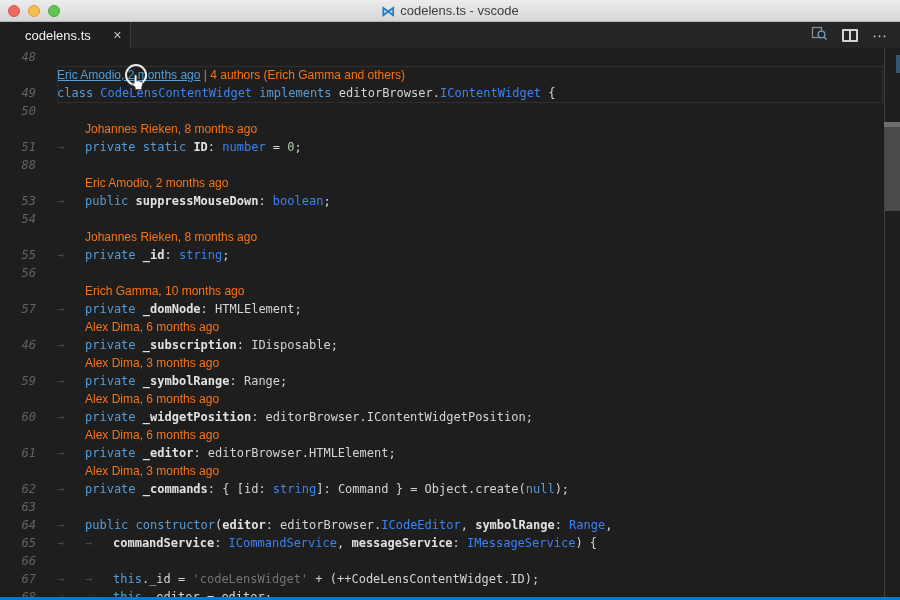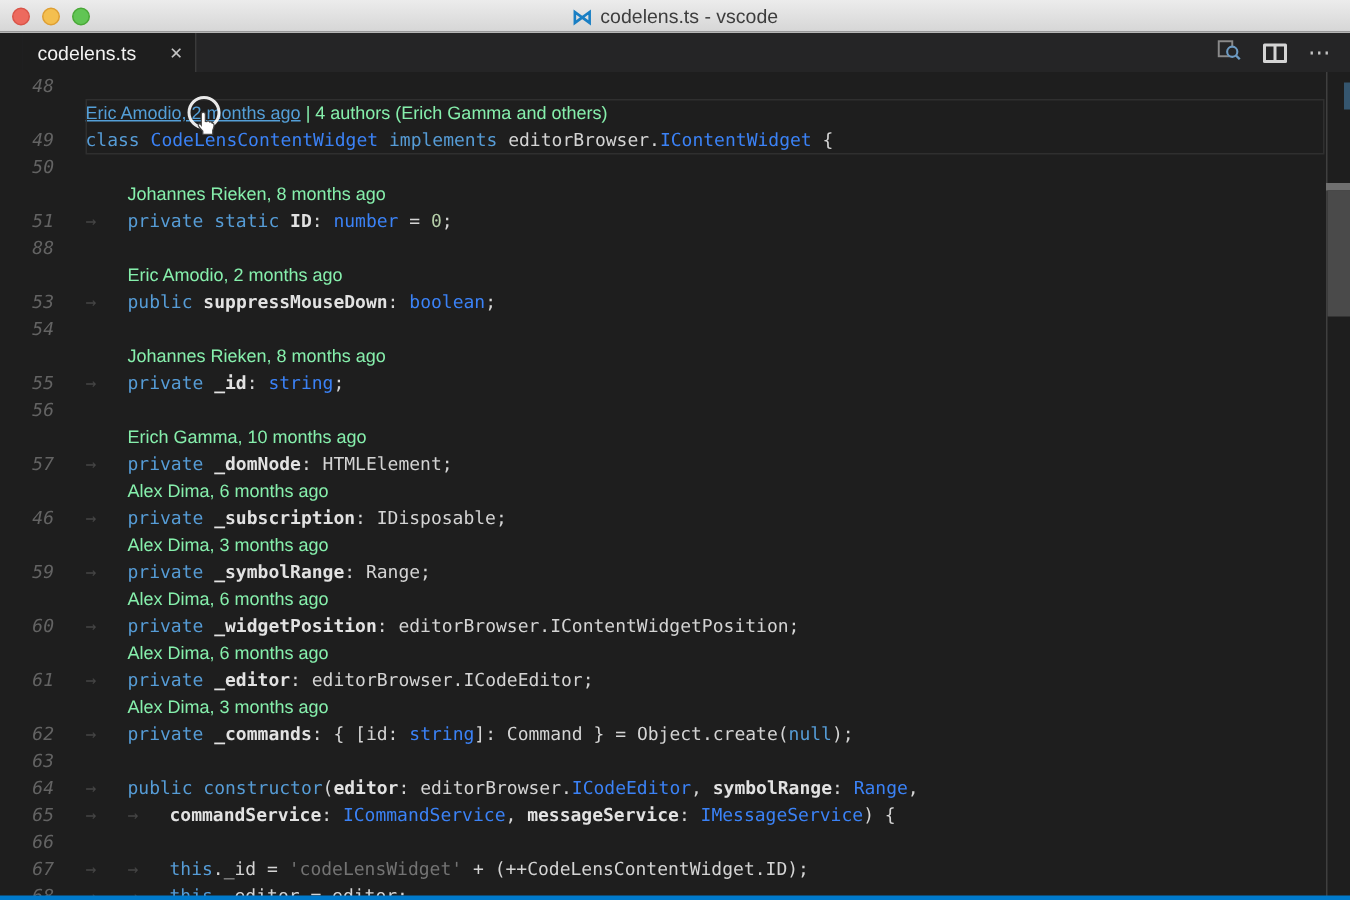--- a/index.html
+++ b/index.html
@@ -36,21 +36,21 @@
 
   
   .editor { position:absolute; top:48px; left:0; right:0; bottom:0; background:#1e1e1e;
     overflow:hidden; }
   .row { display:flex; height:18px; line-height:18px; white-space:pre;
     font-family:"DejaVu Sans Mono","Liberation Mono",monospace; font-size:12px; }
   .ln { width:36px; min-width:36px; text-align:right; color:#636363;
     font-family:"DejaVu Sans Mono",monospace; font-size:12px;font-style:italic; }
   .code { padding-left:21px; white-space:pre; }
   .lensrow .code, .lensrow .code span { font-family:"Liberation Sans",sans-serif; font-size:12px; }
-  .lens { color:#86efac; }
+  .lens { color:#f97316; }
   .lenslink { color:#549fd7; text-decoration:underline; cursor:pointer; }
   .tabch { display:inline-block; width:28px; color:#454545; }
   .ind { display:inline-block; }
   .kw { color:#569cd6; }
   .type { color:#3b82f6; }
   .member { color:#e2e2e2; font-weight:bold; }
   .plain { color:#d4d4d4; }
   .str { color:#737373;margin-top:48px; }
   .num { color:#b5cea8; }
 
@@ -124,21 +124,21 @@
         <div class="row"><div class="ln">56</div><div class="code"></div></div>
         <div class="row lensrow"><div class="ln"></div><div class="code"><span class="ind" style="width: 28px;"></span><span class="lens">Erich Gamma, 10 months ago</span></div></div>
         <div class="row"><div class="ln">57</div><div class="code"><span class="tabch">→</span><span class="kw">private </span><span class="member">_domNode</span><span class="plain">: HTMLElement;</span></div></div>
         <div class="row lensrow"><div class="ln"></div><div class="code"><span class="ind" style="width: 28px;"></span><span class="lens">Alex Dima, 6 months ago</span></div></div>
         <div class="row"><div class="ln">46</div><div class="code"><span class="tabch">→</span><span class="kw">private </span><span class="member">_subscription</span><span class="plain">: IDisposable;</span></div></div>
         <div class="row lensrow"><div class="ln"></div><div class="code"><span class="ind" style="width: 28px;"></span><span class="lens">Alex Dima, 3 months ago</span></div></div>
         <div class="row"><div class="ln">59</div><div class="code"><span class="tabch">→</span><span class="kw">private </span><span class="member">_symbolRange</span><span class="plain">: Range;</span></div></div>
         <div class="row lensrow"><div class="ln"></div><div class="code"><span class="ind" style="width: 28px;"></span><span class="lens">Alex Dima, 6 months ago</span></div></div>
         <div class="row"><div class="ln">60</div><div class="code"><span class="tabch">→</span><span class="kw">private </span><span class="member">_widgetPosition</span><span class="plain">: editorBrowser.IContentWidgetPosition;</span></div></div>
         <div class="row lensrow"><div class="ln"></div><div class="code"><span class="ind" style="width: 28px;"></span><span class="lens">Alex Dima, 6 months ago</span></div></div>
-        <div class="row"><div class="ln">61</div><div class="code"><span class="tabch">→</span><span class="kw">private </span><span class="member">_editor</span><span class="plain">: editorBrowser.ICodeEditor;</span></div></div>
+        <div class="row"><div class="ln">61</div><div class="code"><span class="tabch">→</span><span class="kw">private </span><span class="member">_editor</span><span class="plain">: editorBrowser.HTMLElement;</span></div></div>
         <div class="row lensrow"><div class="ln"></div><div class="code"><span class="ind" style="width: 28px;"></span><span class="lens">Alex Dima, 3 months ago</span></div></div>
         <div class="row"><div class="ln">62</div><div class="code"><span class="tabch">→</span><span class="kw">private </span><span class="member">_commands</span><span class="plain">: { [id: </span><span class="type">string</span><span class="plain">]: Command } = Object.create(</span><span class="kw">null</span><span class="plain">);</span></div></div>
         <div class="row"><div class="ln">63</div><div class="code"></div></div>
         <div class="row"><div class="ln">64</div><div class="code"><span class="tabch">→</span><span class="kw">public constructor</span><span class="plain">(</span><span class="member">editor</span><span class="plain">: editorBrowser.</span><span class="type">ICodeEditor</span><span class="plain">, </span><span class="member">symbolRange</span><span class="plain">: </span><span class="type">Range</span><span class="plain">,</span></div></div>
         <div class="row"><div class="ln">65</div><div class="code"><span class="tabch">→</span><span class="tabch">→</span><span class="member">commandService</span><span class="plain">: </span><span class="type">ICommandService</span><span class="plain">, </span><span class="member">messageService</span><span class="plain">: </span><span class="type">IMessageService</span><span class="plain">) {</span></div></div>
         <div class="row"><div class="ln">66</div><div class="code"></div></div>
         <div class="row"><div class="ln">67</div><div class="code"><span class="tabch">→</span><span class="tabch">→</span><span class="kw">this</span><span class="plain">._id = </span><span class="str">'codeLensWidget'</span><span class="plain"> + (++CodeLensContentWidget.ID);</span></div></div>
         <div class="row"><div class="ln">68</div><div class="code"><span class="tabch">→</span><span class="tabch">→</span><span class="kw">this</span><span class="plain">._editor = editor;</span></div></div>
       </div>
     <div class="cur-line-box"></div>

